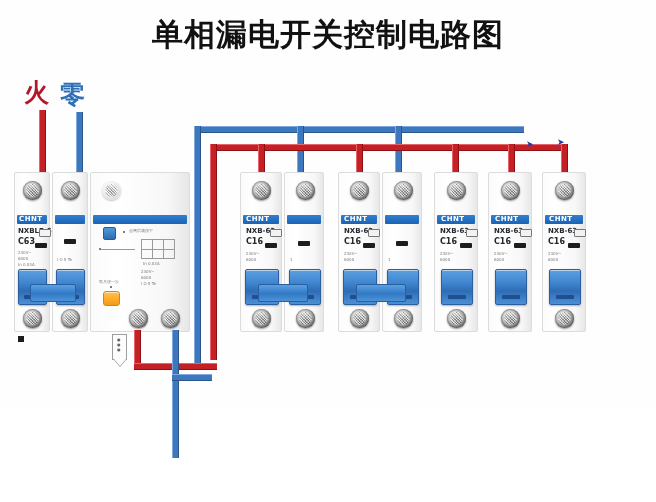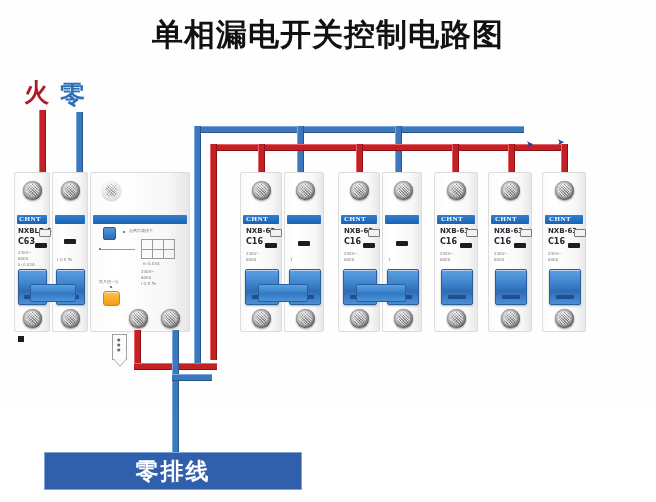--- a/index.html
+++ b/index.html
@@ -39,21 +39,21 @@
   .term::after{content:"";position:absolute;left:3px;top:3px;width:13px;height:13px;border-radius:50%;
         background:
           repeating-linear-gradient(45deg,rgba(255,255,255,.55) 0 1px,rgba(0,0,0,.25) 1px 2px),
           repeating-linear-gradient(-45deg,rgba(255,255,255,.35) 0 1px,rgba(0,0,0,.2) 1px 2px);
         opacity:.85;}
 
   
   .brandbar{position:absolute;left:2px;right:2px;height:9px;
             background:linear-gradient(to bottom,#2f7fd0,#1b63b4);border-radius:1px;}
   .brandtext{position:absolute;font-size:7px;font-weight:bold;color:#ffffff;
-             letter-spacing:.5px;line-height:9px;font-family:Liberation Serif, serif;}
+             letter-spacing:.5px;line-height:9px;}
 
   .facelabel{position:absolute;font-size:6.5px;color:#3a3a3a;line-height:7.5px;
              font-family:"DejaVu Sans","Liberation Sans",sans-serif;white-space:nowrap;}
   .model{font-size:7px;color:#23292e;font-weight:bold;}
   .rating{font-size:8px;color:#23292e;font-weight:bold;}
   .microtext{position:absolute;font-size:4px;color:#7b7b7b;line-height:5px;white-space:nowrap;}
   .ce-mark{position:absolute;width:10px;height:6px;border:.6px solid #777;border-radius:1px;
            background:#f2f2f2;}
   .win{position:absolute;width:12px;height:5px;background:#1d1d1d;border-radius:1px;}
 
@@ -306,17 +306,14 @@
     </div>
   </div>
 
   <div class="wire w-red" style="left:134px;top:330px;width:7px;height:40px;"></div>
   <div class="wire w-red-h" style="left:134px;top:363px;width:83px;height:7px;"></div>
 
   <div class="wire w-blue" style="left:172px;top:330px;width:7px;height:128px;"></div>
   <div class="wire w-blue-h" style="left:172px;top:374px;width:40px;height:7px;"></div>
   <div class="wire w-blue" style="left:205px;top:374px;width:7px;height:-0px;"></div>
 
-  <div class="busbar bus-neutral" style="left:44px;top:452px;width:258px;">
-    <span class="bus-text">零排线</span>
-  </div>
 
 </div>
 
 </body></html>

